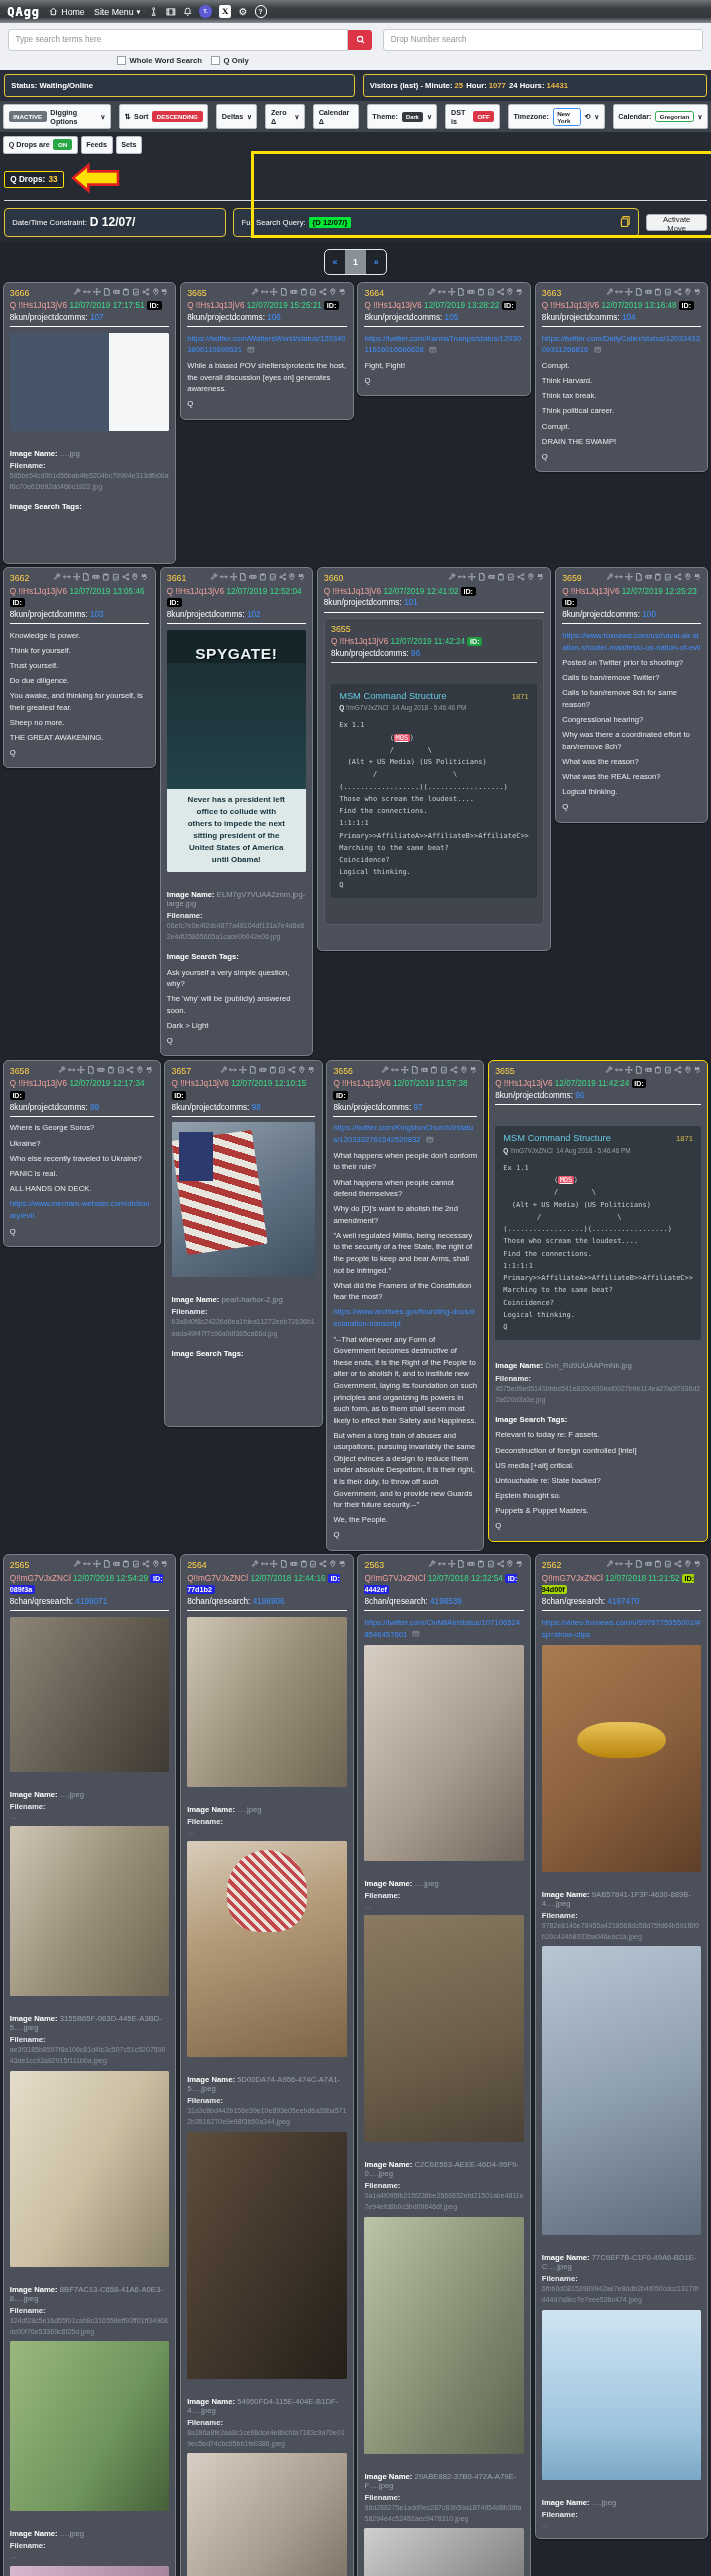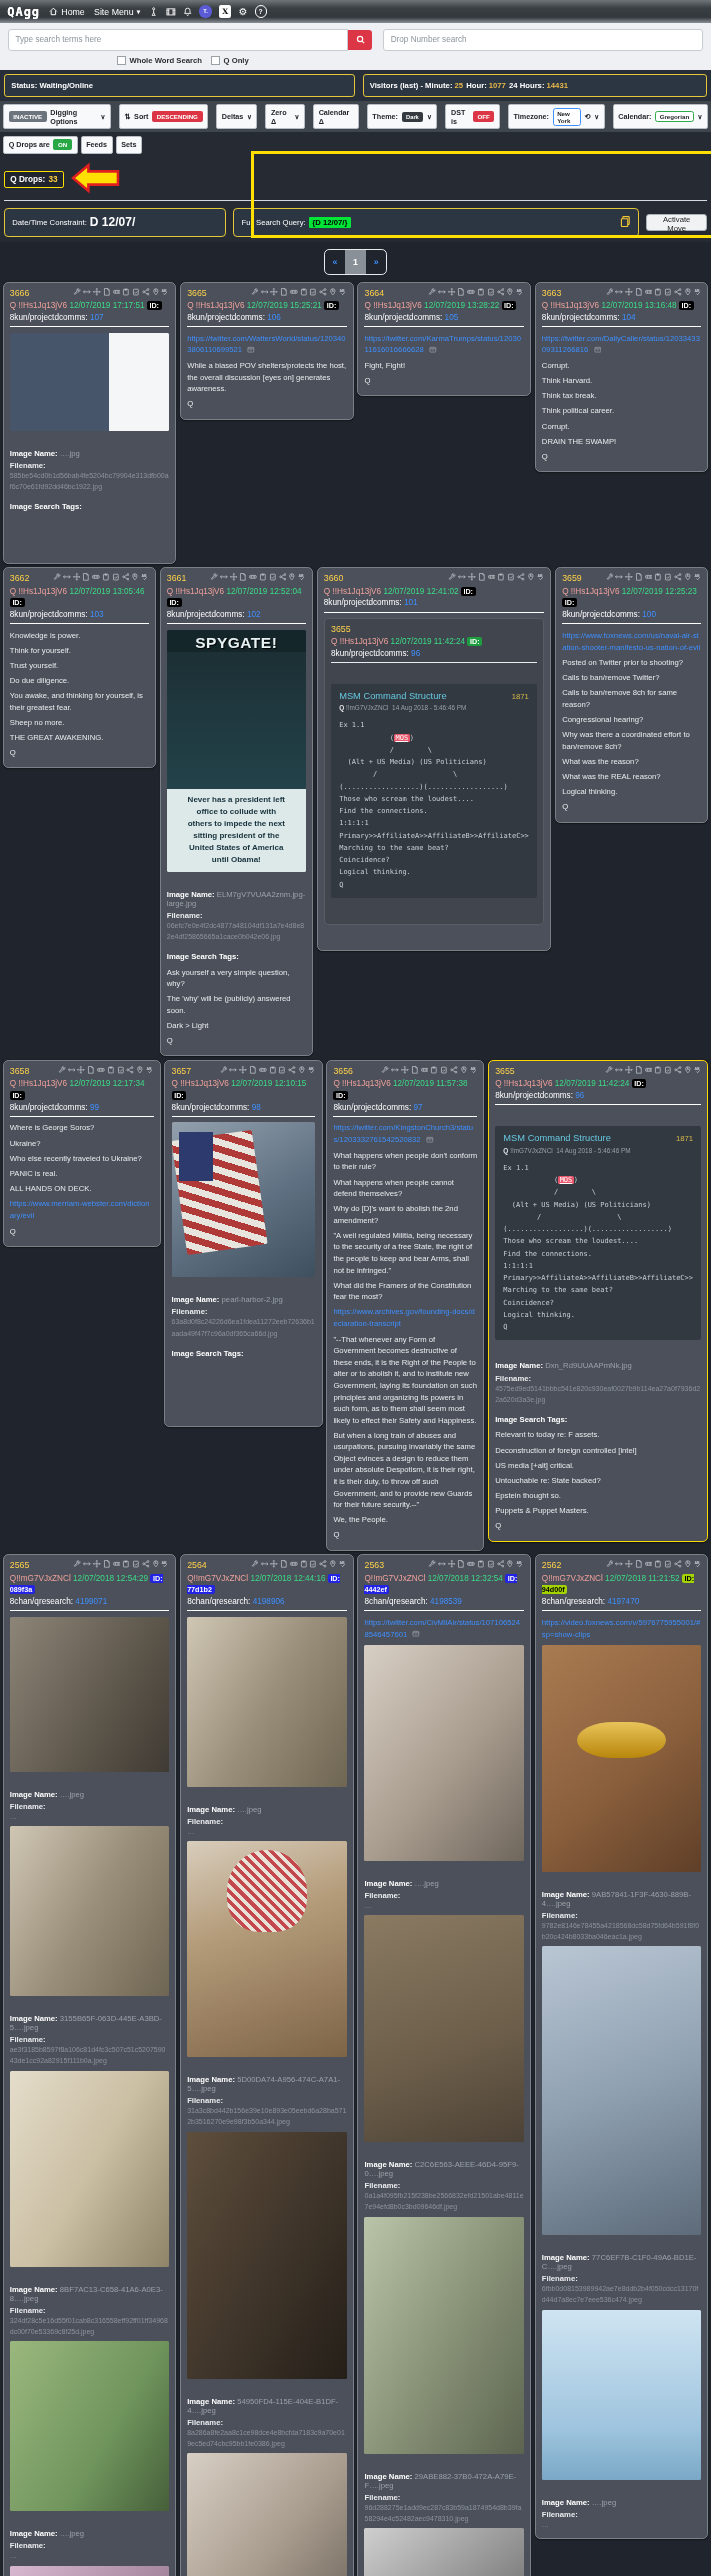--- a/index.html
+++ b/index.html
@@ -108,21 +108,21 @@
   .hillary{background:linear-gradient(120deg,#b9c4a8,#8a9478 50%,#5c6450);}
   .ring{background:linear-gradient(140deg,#a97b52,#8a5f3c 55%,#5f3f28);}
   .ring::before{content:"";position:absolute;left:22%;top:34%;width:56%;height:16%;background:linear-gradient(#e8c35a,#b8860b);border-radius:50%/60%;}
   .obamaph{background:linear-gradient(160deg,#b9c6d4,#8fa0b0 50%,#5d6b7a);}
   .bw{background:linear-gradient(140deg,#cfcfcf,#8f8f8f 50%,#4a4a4a);}
   .sky{background:linear-gradient(#cfe4f2,#9ec4de 70%,#7aa8c6);}
   .women{background:linear-gradient(130deg,#d8cfc4,#a89c8e 55%,#6f665c);}
   .queen{background:linear-gradient(130deg,#d8b8d0,#a888a0 55%,#705868);}
   
   .memewrap{display:flex;flex-direction:column;background:#15262a;}
-  .memetitle{color:#e8f2f4;font-weight:900;font-size:15.5px;text-align:center;padding-top:4px;letter-spacing:0.5px;text-shadow:1px 1px 1px #000;}
+  .memetitle{color:#e8f2f4;font-weight:900;font-size:15.5px;text-align:center;padding-top:15px;letter-spacing:0.5px;text-shadow:1px 1px 1px #000;}
   .memefaces{flex:1;background:linear-gradient(#1c3035,#23424a);}
   .memeplate{background:#dde8e8;color:#16323c;font-weight:bold;font-size:8px;text-align:center;padding:5.2px 3.1px;line-height:1.5;}
 </style>
 </head>
 <body>
 
 <div class="navbar">
   <span class="logo">QAgg</span>
   <span class="navitem">
     <svg width="8.8" height="8.8" viewBox="0 0 16 16" fill="none" stroke="currentColor" stroke-width="1.8">

